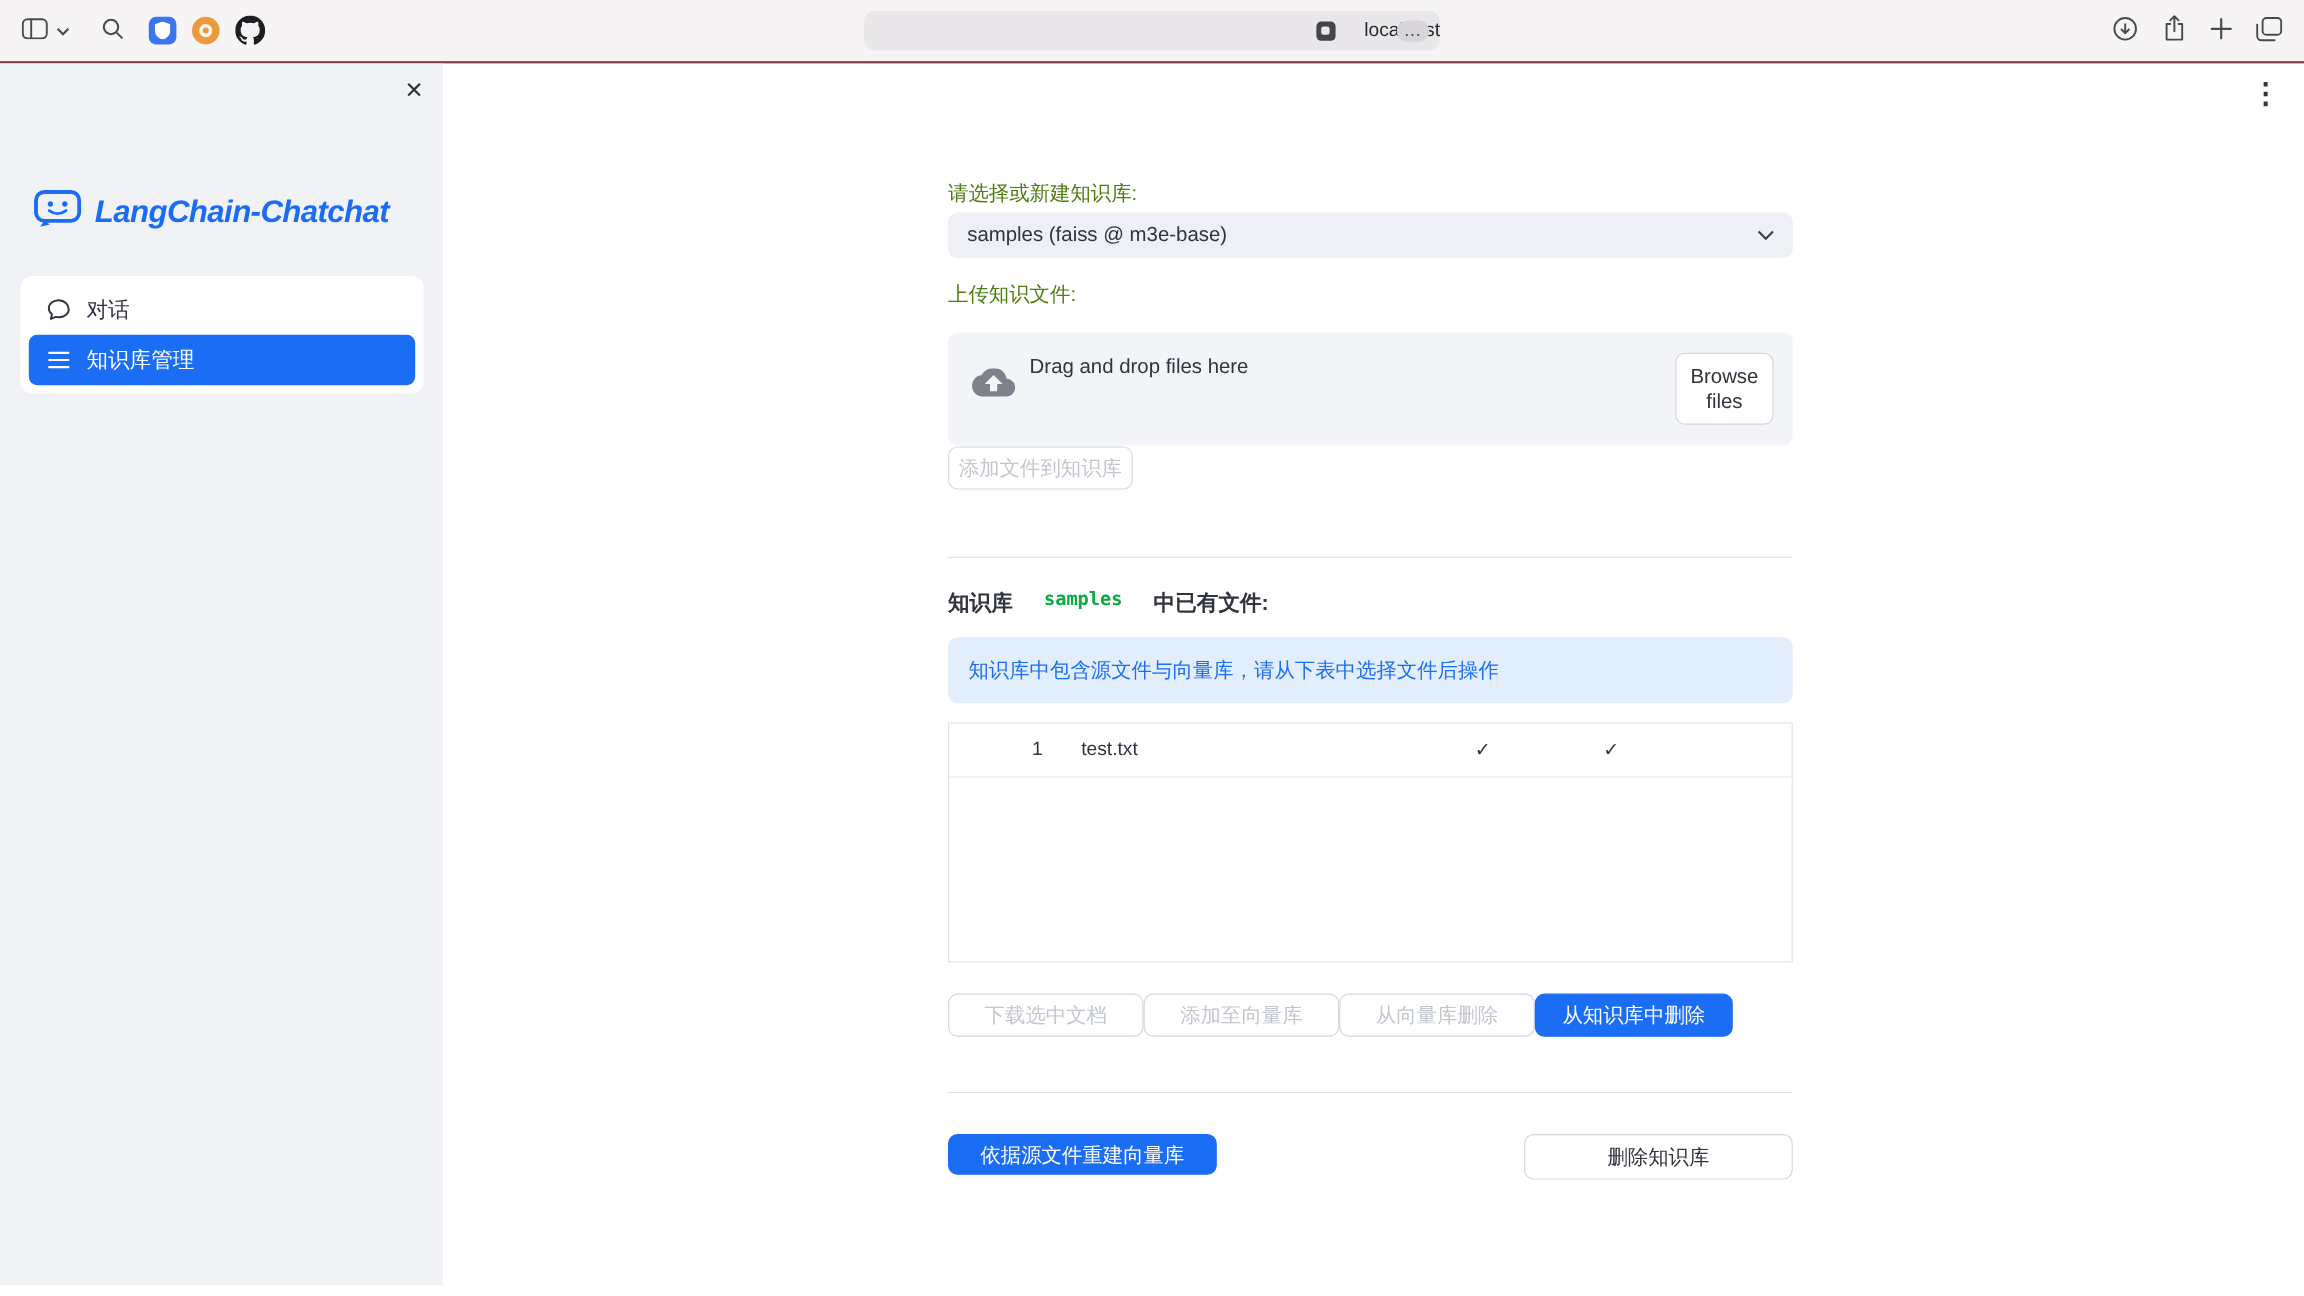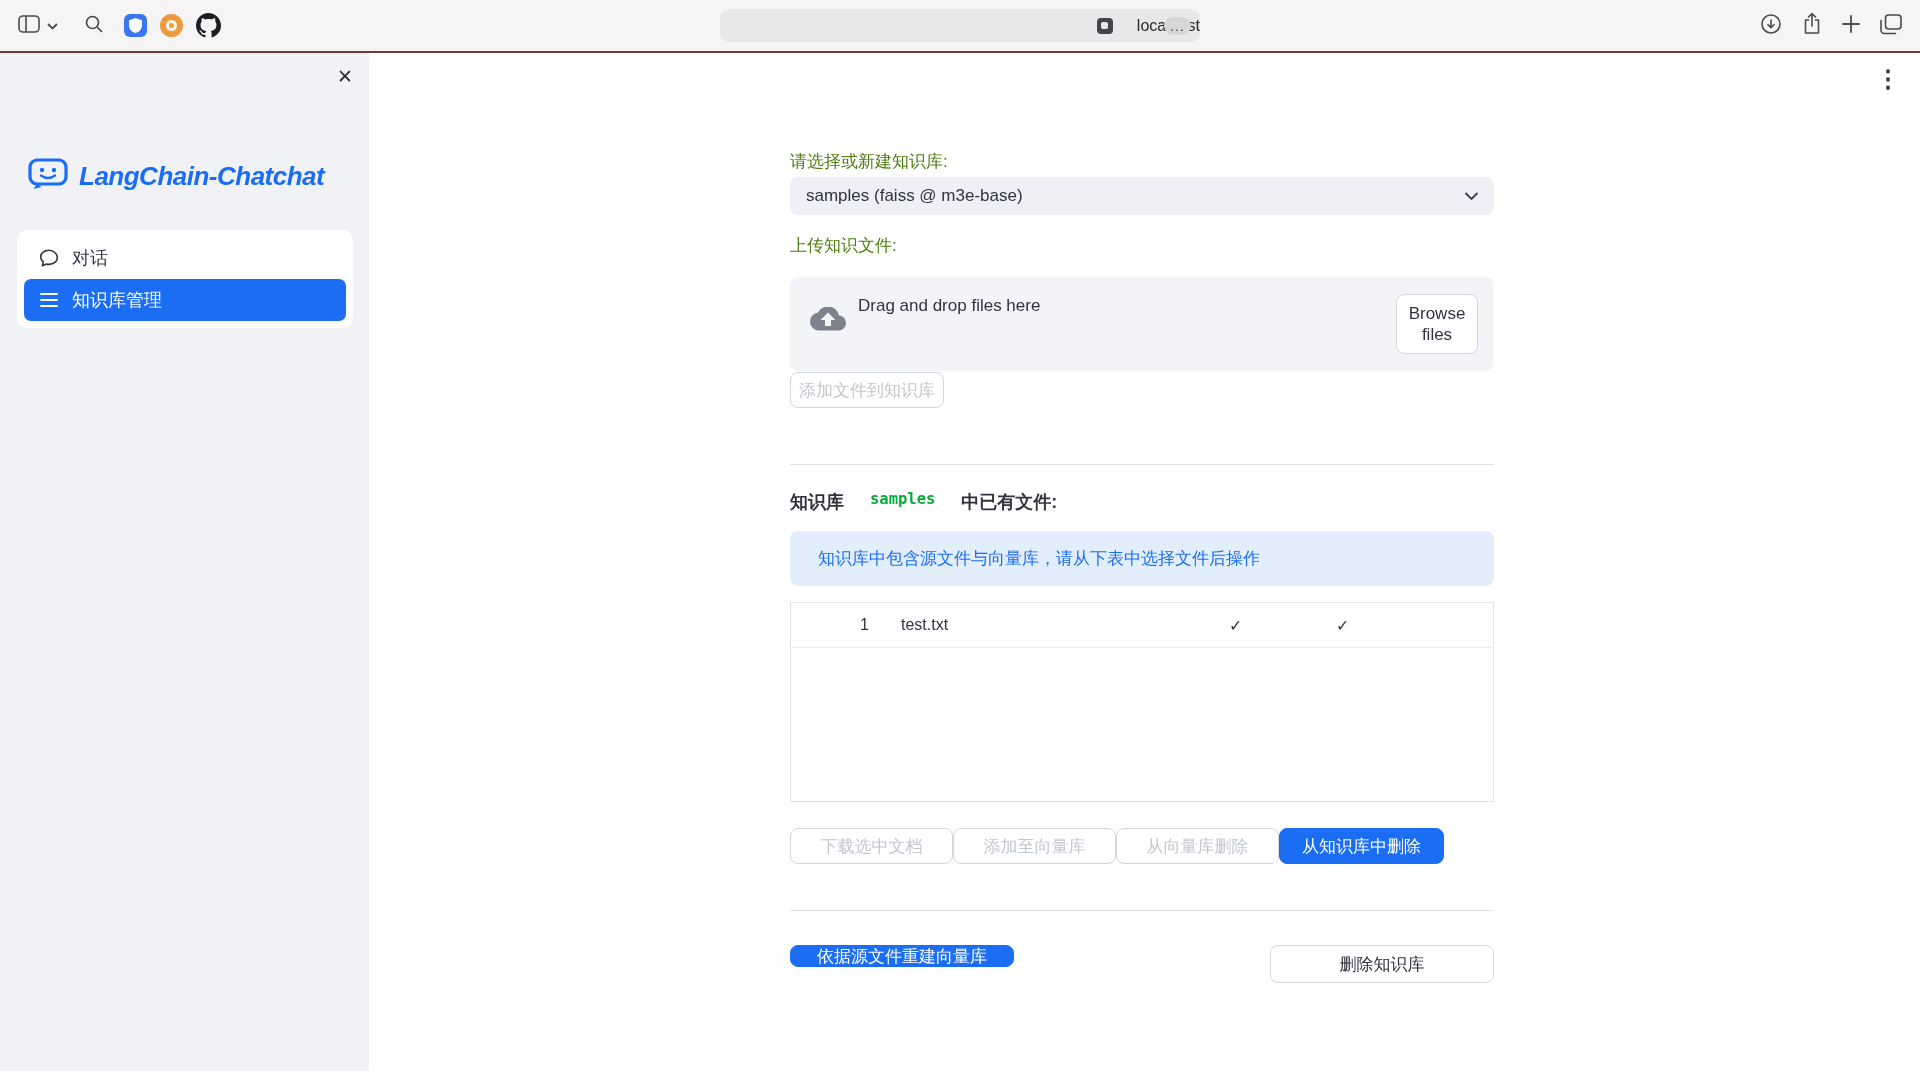--- a/index.html
+++ b/index.html
@@ -67,38 +67,38 @@
     justify-content:center;background:#fff;border:1px solid #d4d8de;color:#31333f;cursor:pointer;white-space:nowrap}
   .btn.disabled{color:#c2c6cd}
   .btn.primary{background:#1b6ef3;border:1px solid #1b6ef3;color:#fff}
   .addfiles{position:absolute;top:319px;left:0;width:154px;height:36px}
   .div{position:absolute;left:0;width:704px;border:none;border-top:1px solid #e3e3e7}
   .d1{top:411px}.d2{top:857px}
   .kb-heading{position:absolute;top:437px;left:0;font-size:18px;font-weight:700;color:#31333f;
     display:flex;gap:26px}
   .kb-heading code{font-family:"DejaVu Sans Mono",monospace;font-size:15.5px;font-weight:600;color:#09ab3b}
   .info{position:absolute;top:478px;left:0;width:704px;height:55px;background:#e2eefb;border-radius:8px;
-    display:flex;align-items:center;padding-left:28px}
+    display:flex;align-items:center;padding-left:17px}
   .info span{color:#1b6ef3;font-size:17px;font-weight:500}
 
   .table{position:absolute;top:549px;left:0;width:704px;height:200px;border:1px solid #e4e4e8;background:#fff}
   .thead,.trow{display:grid;grid-template-columns:94px 120px 208px 107px 108px 1fr}
   .thead{height:49px;background:#f9fafb;border-bottom:1px solid #dfe0e4}
   .thead .cell{font-size:15.5px;color:#3c3e46;font-weight:500}
   .thead .cell + .cell{border-left:1px solid #e6e7ea}
   .cell{display:flex;align-items:center;padding-left:16px;overflow:hidden}
   .cell.num{justify-content:flex-end;padding-right:16px;padding-left:0}
   .trow{height:45px;border-bottom:1px solid #ebecef}
   .trow .cell{font-size:16px;color:#31333f}
 
   .actions{position:absolute;top:775px;left:0;width:664px;display:flex;justify-content:flex-start}
   .actions .btn{height:36px}
   .actions .btn:nth-child(-n+3){flex:0 0 163px}
   .actions .btn:last-child{flex:0 0 165px}
-  .rebuild{position:absolute;top:892px;left:0;width:224px;height:22px}
+  .rebuild{position:absolute;top:892px;left:0;width:224px;height:34px}
   .deletekb{position:absolute;top:892px;right:0;width:224px;height:38px}
 </style>
 </head>
 <body>
 
 <div class="viewport">
 
   <header class="toolbar">
     <div class="tb-left">
       <button class="icon-btn toggle">

